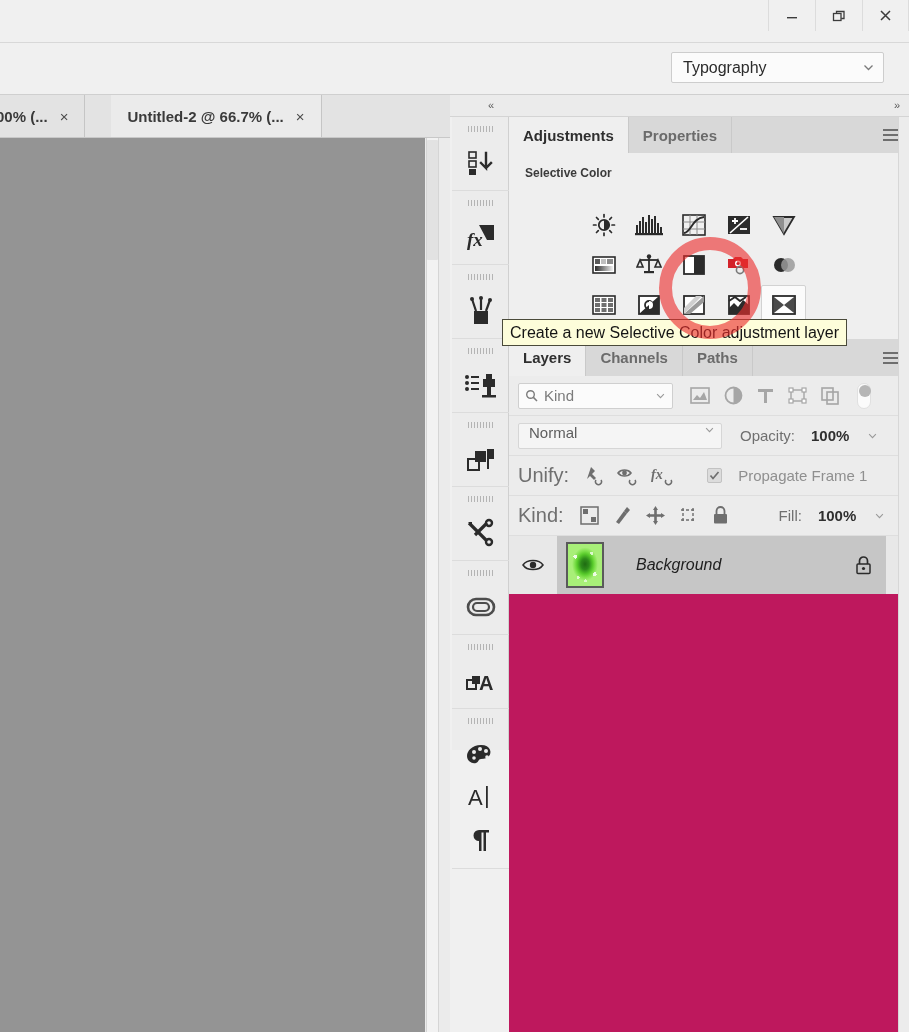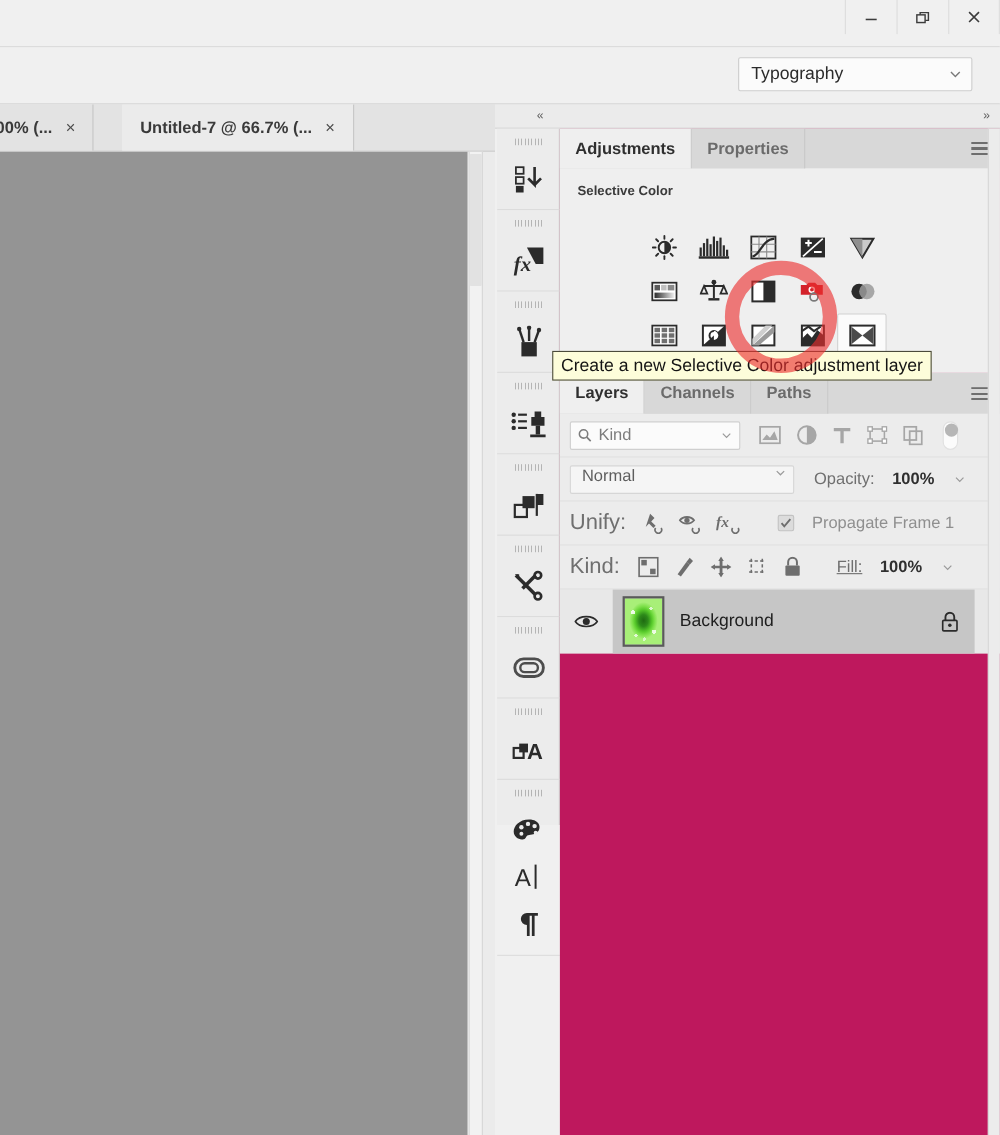--- a/index.html
+++ b/index.html
@@ -220,21 +220,21 @@
   .unifylabel, .locklabel { font-size: 20px; color: #6f6f6f; }
   .unifyicons { display: flex; align-items: center; gap: 12px; margin-left: 6px; }
   .checkbox {
     width: 15px; height: 15px; background: #dcdcdc;
     border: 1px solid #c2c2c2; border-radius: 2px;
     display: flex; align-items: center; justify-content: center;
     margin-left: 24px;
   }
   .proplabel { font-size: 15px; color: #8f8f8f; margin-left: 8px; }
   .lockicons { display: flex; align-items: center; gap: 14px; margin-left: 8px; }
-  .filllabel { font-size: 15px; color: #6f6f6f; margin-left: 24px; text-decoration: underline; }
+  .filllabel { font-size: 15px; color: #6f6f6f; margin-left: 42px; }
 
   
   .layerlist { background: #e8e8e8; padding-top: 0; }
   .layeritem {
     display: flex; align-items: center;
     height: 58px;
     background: #e8e8e8;
   }
   .eyecol {
     width: 48px; display: flex; align-items: center; justify-content: center;
@@ -255,21 +255,21 @@
   .thumb::after {
     content: ""; position: absolute; inset: 0;
     background:
       radial-gradient(circle 2px at 22% 30%, rgba(255,255,255,.85) 0 100%, transparent 100%),
       radial-gradient(circle 1.5px at 70% 22%, rgba(255,255,255,.7) 0 100%, transparent 100%),
       radial-gradient(circle 2px at 78% 72%, rgba(255,255,255,.8) 0 100%, transparent 100%),
       radial-gradient(circle 1.5px at 30% 80%, rgba(255,255,255,.7) 0 100%, transparent 100%),
       radial-gradient(circle 1.5px at 52% 88%, rgba(255,255,255,.6) 0 100%, transparent 100%);
   }
   .layername {
-    flex: 1; font-size: 16px; color: #1e1e1e;
+    flex: 1; font-size: 16px; font-style: italic; color: #1e1e1e; margin-left: 18px;
   }
   .lockmark { flex: none; }
 
   
   .rightedge {
     position: absolute; right: 0; top: 117px; width: 11px; height: 915px;
     background: #ececec; border-left: 1px solid #d7d7d7;
   }
 
   
@@ -314,21 +314,21 @@
       </svg>
     </div>
   </div>
 
   <div class="tabstrip">
     <div class="doctab">
       <span>00% (...</span>
       <span class="tabclose">×</span>
     </div>
     <div class="doctab active">
-      <span>Untitled-7 @ 66.7% (...</span>
+      <span>Untitled-2 @ 66.7% (...</span>
       <span class="tabclose">×</span>
     </div>
   </div>
 
   <div class="canvas-wrap">
     <div class="canvas"></div>
     <div class="vscroll-track"></div>
     <div class="vscroll-thumb"></div>
   </div>
 

